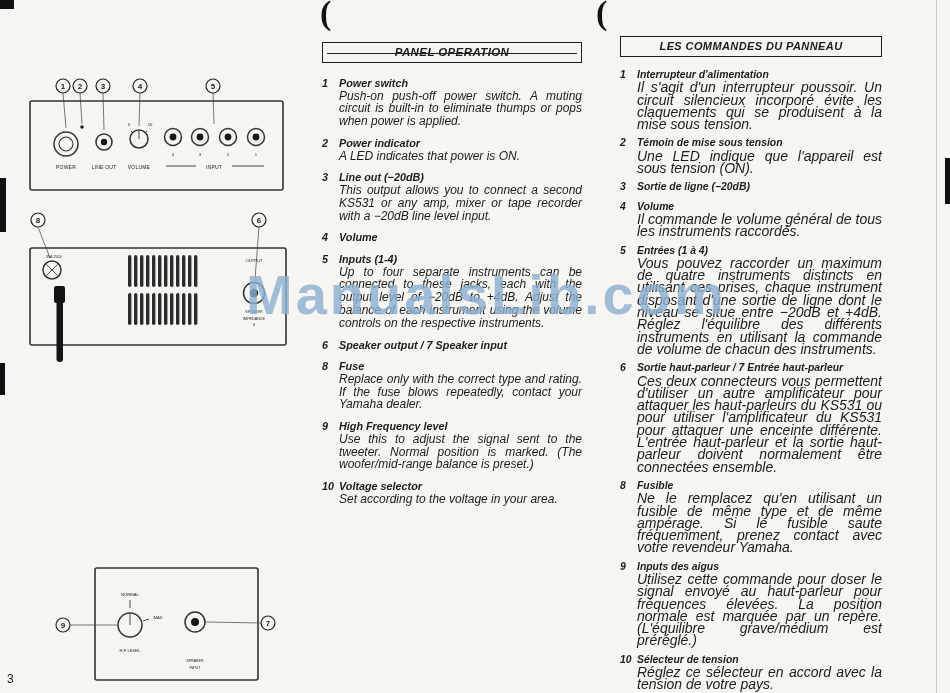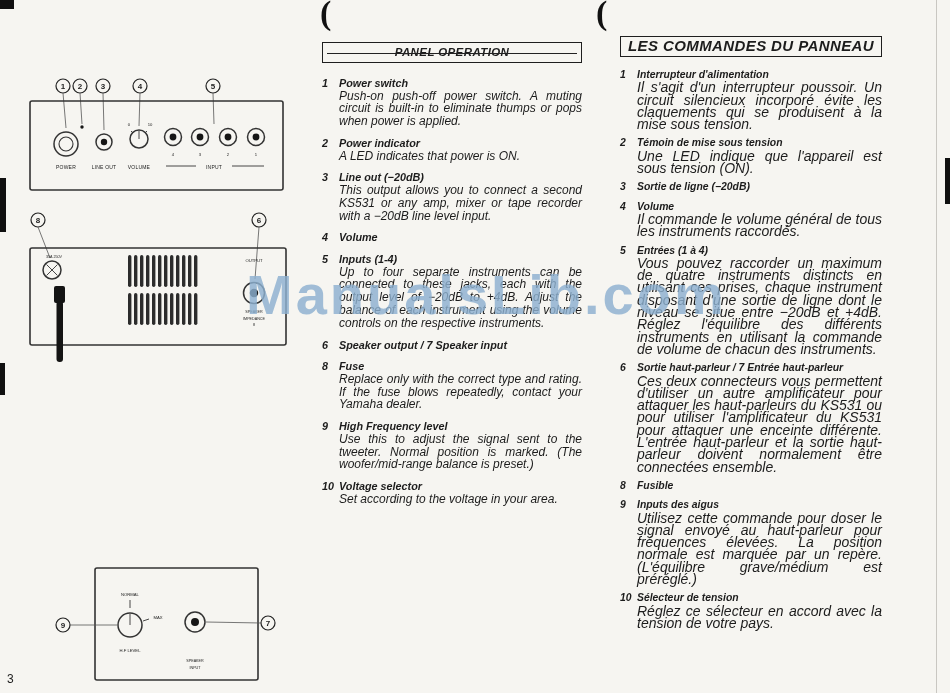--- a/index.html
+++ b/index.html
@@ -25,21 +25,21 @@
 
   
   .col { position:absolute;font-style:italic; }
   .col-en { left:322px; top:42px; width:260px; }
   .col-fr { left:620px; top:36px; width:262px; }
   .title-box {
     border:1.5px solid #1e1e1e; text-align:center; font-weight:bold;
     padding:2px 2px 3px; margin-bottom:14px; letter-spacing:.4px;
   }
   .col-en .title-box { font-size:11.5px; }
-  .col-fr .title-box { font-size:15px; margin-bottom:12px; }
+  .col-fr .title-box { font-size:11px; margin-bottom:12px; }
   .tline { position:relative; display:block; line-height:14px; }
   .tline.struck::after { content:""; position:absolute; left:2px; right:2px; top:54%; border-top:1px solid #222; }
 
   .item { margin-bottom:9px; }
   .item-head { font-weight:bold; display:flex; }
   .col-en .item-head { font-size:10.8px; line-height:12.6px; }
   .col-fr .item-head { font-size:10.4px; line-height:12.3px; }
   .item-head .num { flex:0 0 17px; }
   .item-body { margin-left:17px; text-align:justify; }
   .col-en .item-body { font-size:12px; line-height:12.8px; }
@@ -365,20 +365,21 @@
         <span class="num">6</span>
         <span>Sortie haut-parleur / 7  Entrée haut-parleur</span>
       </div>
     <p class="item-body">Ces deux connecteurs vous permettent d'utiliser un autre amplificateur pour attaquer les haut-parleurs du KS531 ou pour utiliser l'amplificateur du KS531 pour attaquer une enceinte différente. L'entrée haut-parleur et la sortie haut-parleur doivent normalement être connectées ensemble.</p>
   </div>
   <div class="item">
     <div class="item-head">
         <span class="num">8</span>
         <span>Fusible</span>
       </div>
+    <p class="item-body">Ne le remplacez qu'en utilisant un fusible de même type et de même ampérage. Si le fusible saute fréquemment, prenez contact avec votre revendeur Yamaha.</p>
   </div>
   <div class="item">
     <div class="item-head">
         <span class="num">9</span>
         <span>Inputs des aigus</span>
       </div>
     <p class="item-body">Utilisez cette commande pour doser le signal envoyé au haut-parleur pour fréquences élevées. La position normale est marquée par un repère. (L'équilibre grave/médium est préréglé.)</p>
   </div>
   <div class="item">
     <div class="item-head">

